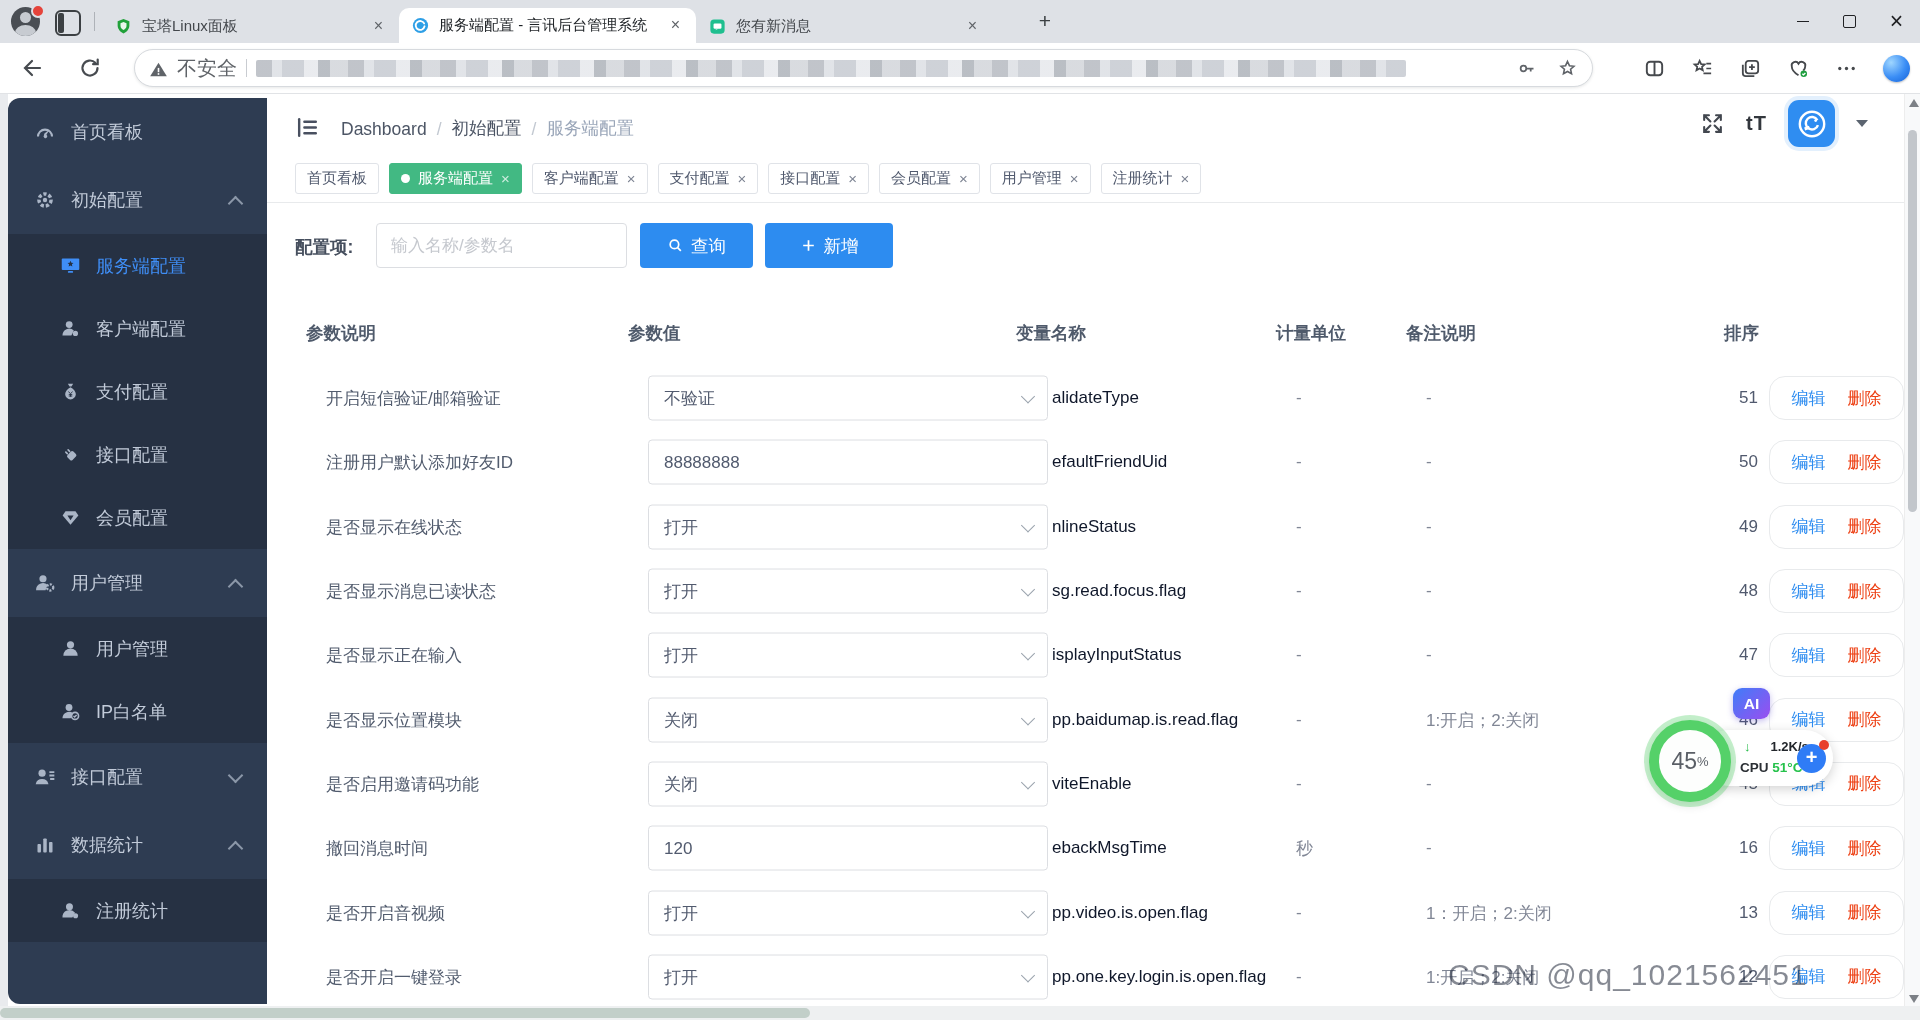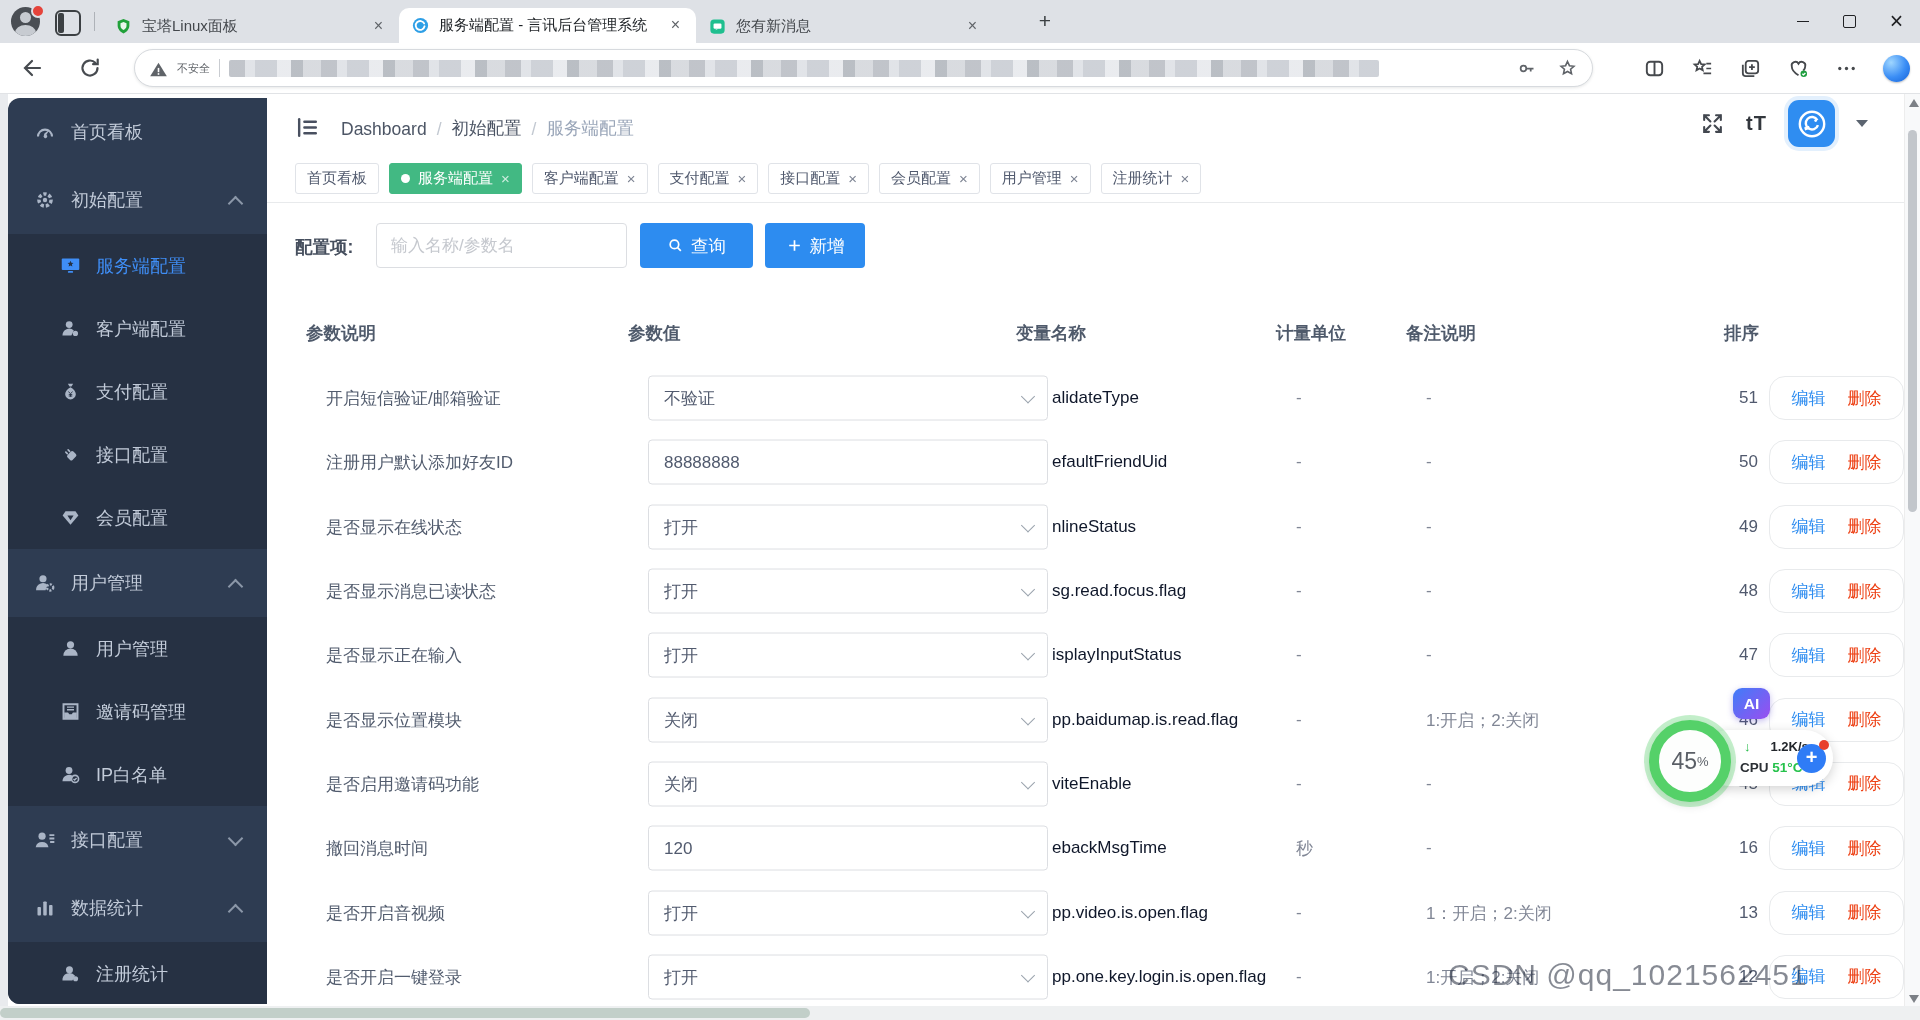--- a/index.html
+++ b/index.html
@@ -28,21 +28,21 @@
   .winctls{position:absolute;right:0;top:0;height:43px;display:flex;}
   .winctl{width:47px;height:43px;display:flex;align-items:center;justify-content:center;color:#202124;}
   .ic-min{width:12px;height:1.6px;background:#202124;}
   .ic-max{width:11px;height:11px;border:1.6px solid #202124;border-radius:2px;}
   .ic-close::before{content:"×";font-size:23px;line-height:20px;}
   
   .toolbar{position:absolute;left:0;top:43px;width:100%;height:51px;background:#fff;border-bottom:1px solid #e1e3e6;box-sizing:border-box;}
   .nav-ic{position:absolute;top:13px;width:24px;height:24px;color:#474b50;}
   .addr{position:absolute;left:134px;top:6px;width:1459px;height:38px;background:#fff;border:1px solid #d7dade;
         border-radius:20px;box-shadow:0 1px 3px rgba(60,64,67,.12);display:flex;align-items:center;padding:0 14px;box-sizing:border-box;gap:9px;}
-  .addr-sec{font-size:11px;color:#5f6368;}
+  .addr-sec{font-size:20px;color:#5f6368;}
   .addr-sep{width:1px;height:18px;background:#c9ccd1;}
   .addr-blur{height:17px;flex:0 0 1150px;border-radius:2px;opacity:.85;
      background:repeating-linear-gradient(90deg,#b6bac1 0 16px,#dcdfe4 16px 26px,#c6cad1 26px 48px,#e6e8ec 48px 62px,#aeb3ba 62px 74px,#d2d5da 74px 92px);}
   .addr-right{margin-left:auto;display:flex;align-items:center;gap:20px;color:#5f6368;}
   .tb-right{position:absolute;right:10px;top:12px;display:flex;align-items:center;gap:25px;color:#46494d;}
   .tb-ic{width:23px;height:23px;}
   .copilot{width:27px;height:27px;border-radius:50%;background:radial-gradient(circle at 30% 28%,#9fd6ff,#3a8df5 55%,#1460d6);box-shadow:0 1px 2px rgba(0,0,0,.25);}
   
   .page{position:absolute;left:0;top:94px;width:100%;height:926px;background:#fff;}
   .left-gutter{position:absolute;left:0;top:0;width:8px;height:100%;background:#e9ebee;}
@@ -82,21 +82,21 @@
   .chip-x::before{content:"×";}
   .tags-divider{position:absolute;left:0;top:108px;width:100%;height:1px;background:#e8eaec;}
   
   .filter-label{position:absolute;left:28px;top:141px;font-size:17.5px;font-weight:700;color:#464f5e;}
   .search-input{position:absolute;left:109px;top:129px;width:251px;height:45px;border:1px solid #dcdee2;border-radius:4px;
         box-sizing:border-box;padding:0 14px;font-size:17px;color:#515a6e;outline:none;font-family:inherit;}
   .search-input::placeholder{color:#c5c8ce;}
   .btn{position:absolute;top:129px;height:45px;border:none;border-radius:4px;background:#2d8cf0;color:#fff;font-size:17.5px;
        display:flex;align-items:center;justify-content:center;gap:7px;font-family:inherit;}
   .btn-search{left:373px;width:113px;font-family:Liberation Mono, monospace;}
-  .btn-add{left:498px;width:100px;}
+  .btn-add{left:498px;width:128px;}
   .btn svg{width:17px;height:17px;}
   
   .thead{position:absolute;left:0;top:227px;width:100%;height:28px;font-size:17.5px;font-weight:700;color:#4f5a6b;}
   .thead span{position:absolute;top:0;}
   .th-desc{left:39px;} .th-value{left:361px;} .th-var{left:749px;} .th-unit{left:1009px;} .th-remark{left:1139px;} .th-sort{left:1457px;}
   .tbody{position:absolute;left:0;top:272px;width:100%;padding-left:20px;}
   .trow{position:relative;height:64.3px;}
   .td{position:absolute;top:50%;transform:translateY(-50%);font-size:17px;}
   .td-desc{left:39px;color:#525c6e;}
   .ctl{position:absolute;left:361px;top:50%;transform:translateY(-50%);width:400px;height:45px;border:1px solid #dcdee2;
@@ -383,31 +383,20 @@
             <span class="s-icon">
               <svg viewBox="0 0 24 24" fill="currentColor">
                 <circle cx="12" cy="7.8" r="4.1"></circle>
                 <path d="M3.8 20.2a8.2 8.2 0 0 1 16.4 0z"></path>
               </svg>
             </span>
             <span class="s-label">用户管理</span>
 
           </div>
 
-          <div class="side-item sub">
-            <span class="s-icon">
-              <svg viewBox="0 0 24 24" fill="currentColor">
-                <path d="M4 3.8h16v16.4H4z" fill="none" stroke="currentColor" stroke-width="2.2"></path>
-                <path d="M4.8 13h4.4l1.4 2h2.8l1.4-2h4.4v6.4H4.8z"></path>
-                <path d="M8 7h8M8 10h8" stroke="currentColor" stroke-width="1.7"></path>
-              </svg>
-            </span>
-            <span class="s-label">邀请码管理</span>
-
-          </div>
 
           <div class="side-item sub">
             <span class="s-icon">
               <svg viewBox="0 0 24 24" fill="currentColor">
                 <circle cx="10.3" cy="7.4" r="3.9"></circle>
                 <path d="M2.8 19.8A7.6 7.6 0 0 1 15 13.9l-2.8 5.9z"></path>
                 <circle cx="17.2" cy="17" r="4" fill="none" stroke="currentColor" stroke-width="1.9"></circle>
                 <path d="M15.4 17l1.3 1.3 2.3-2.4" fill="none" stroke="currentColor" stroke-width="1.6"></path>
               </svg>
             </span>

